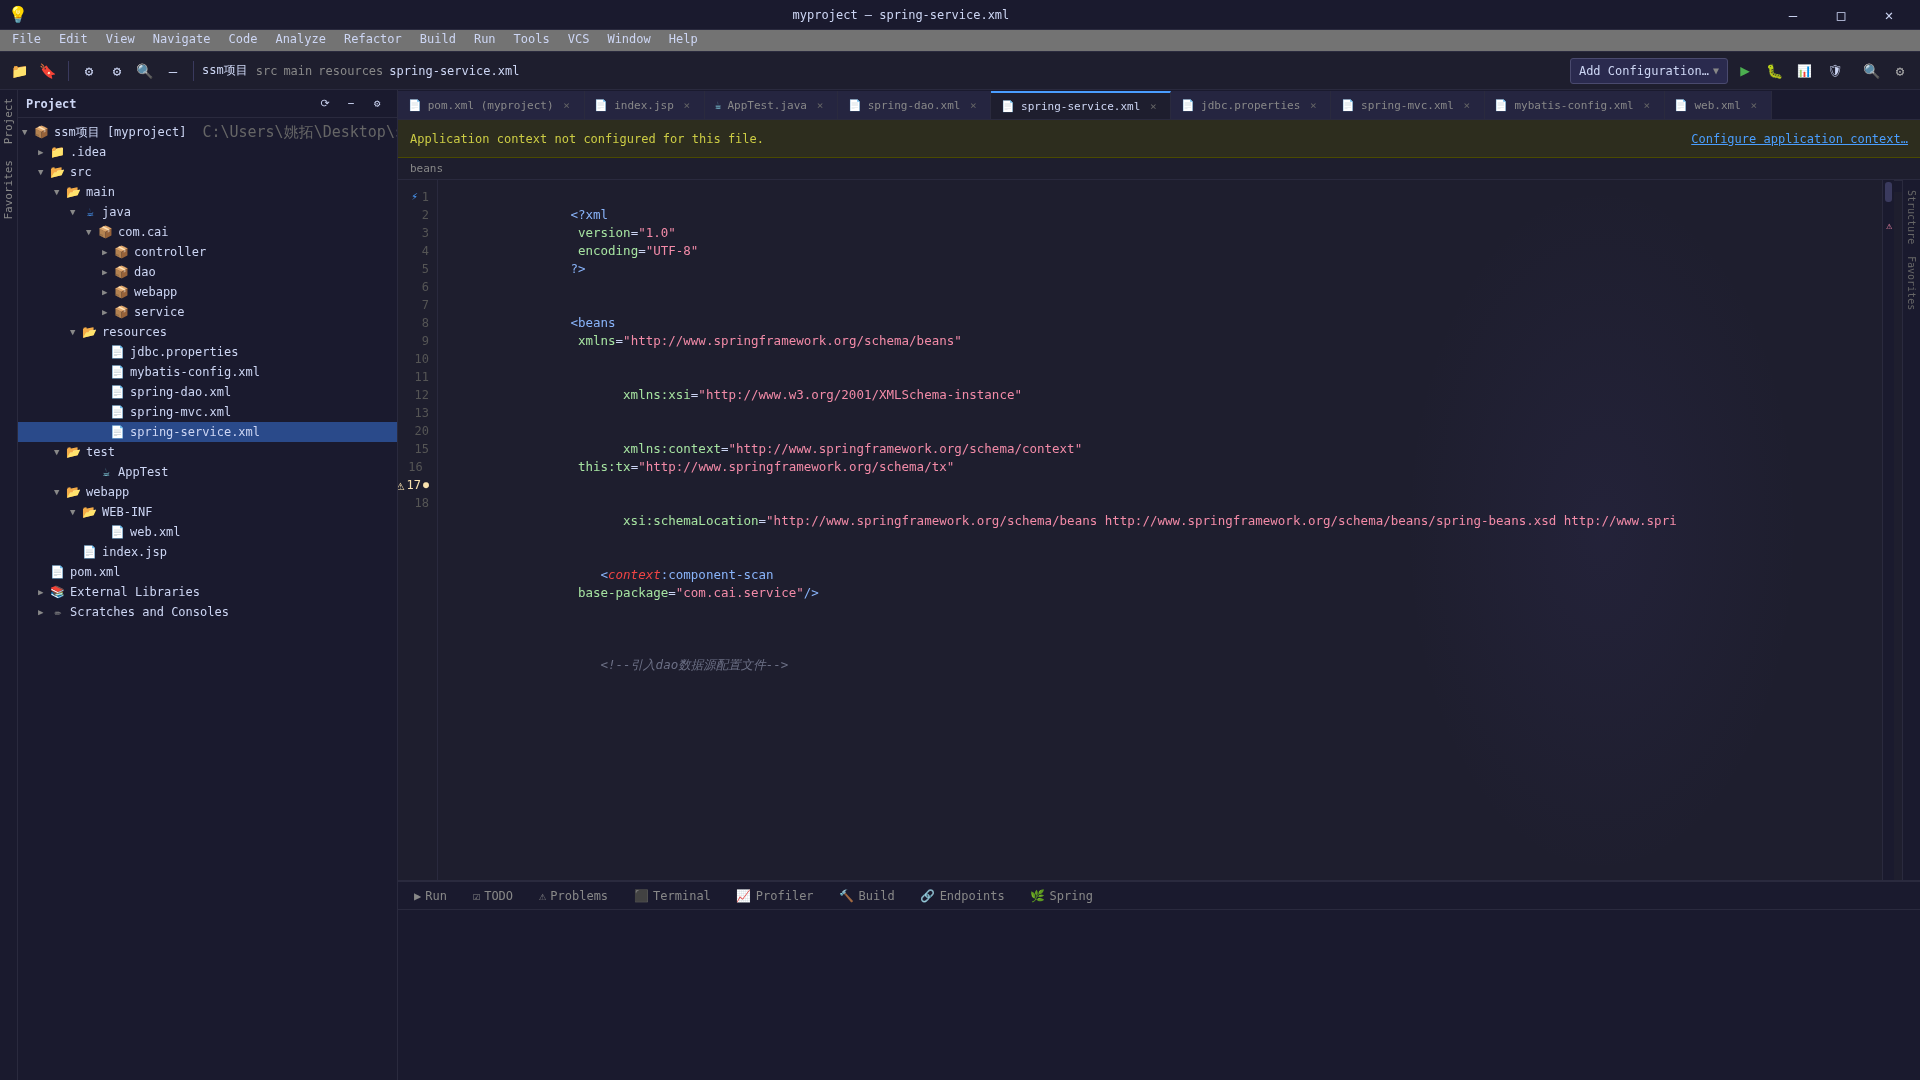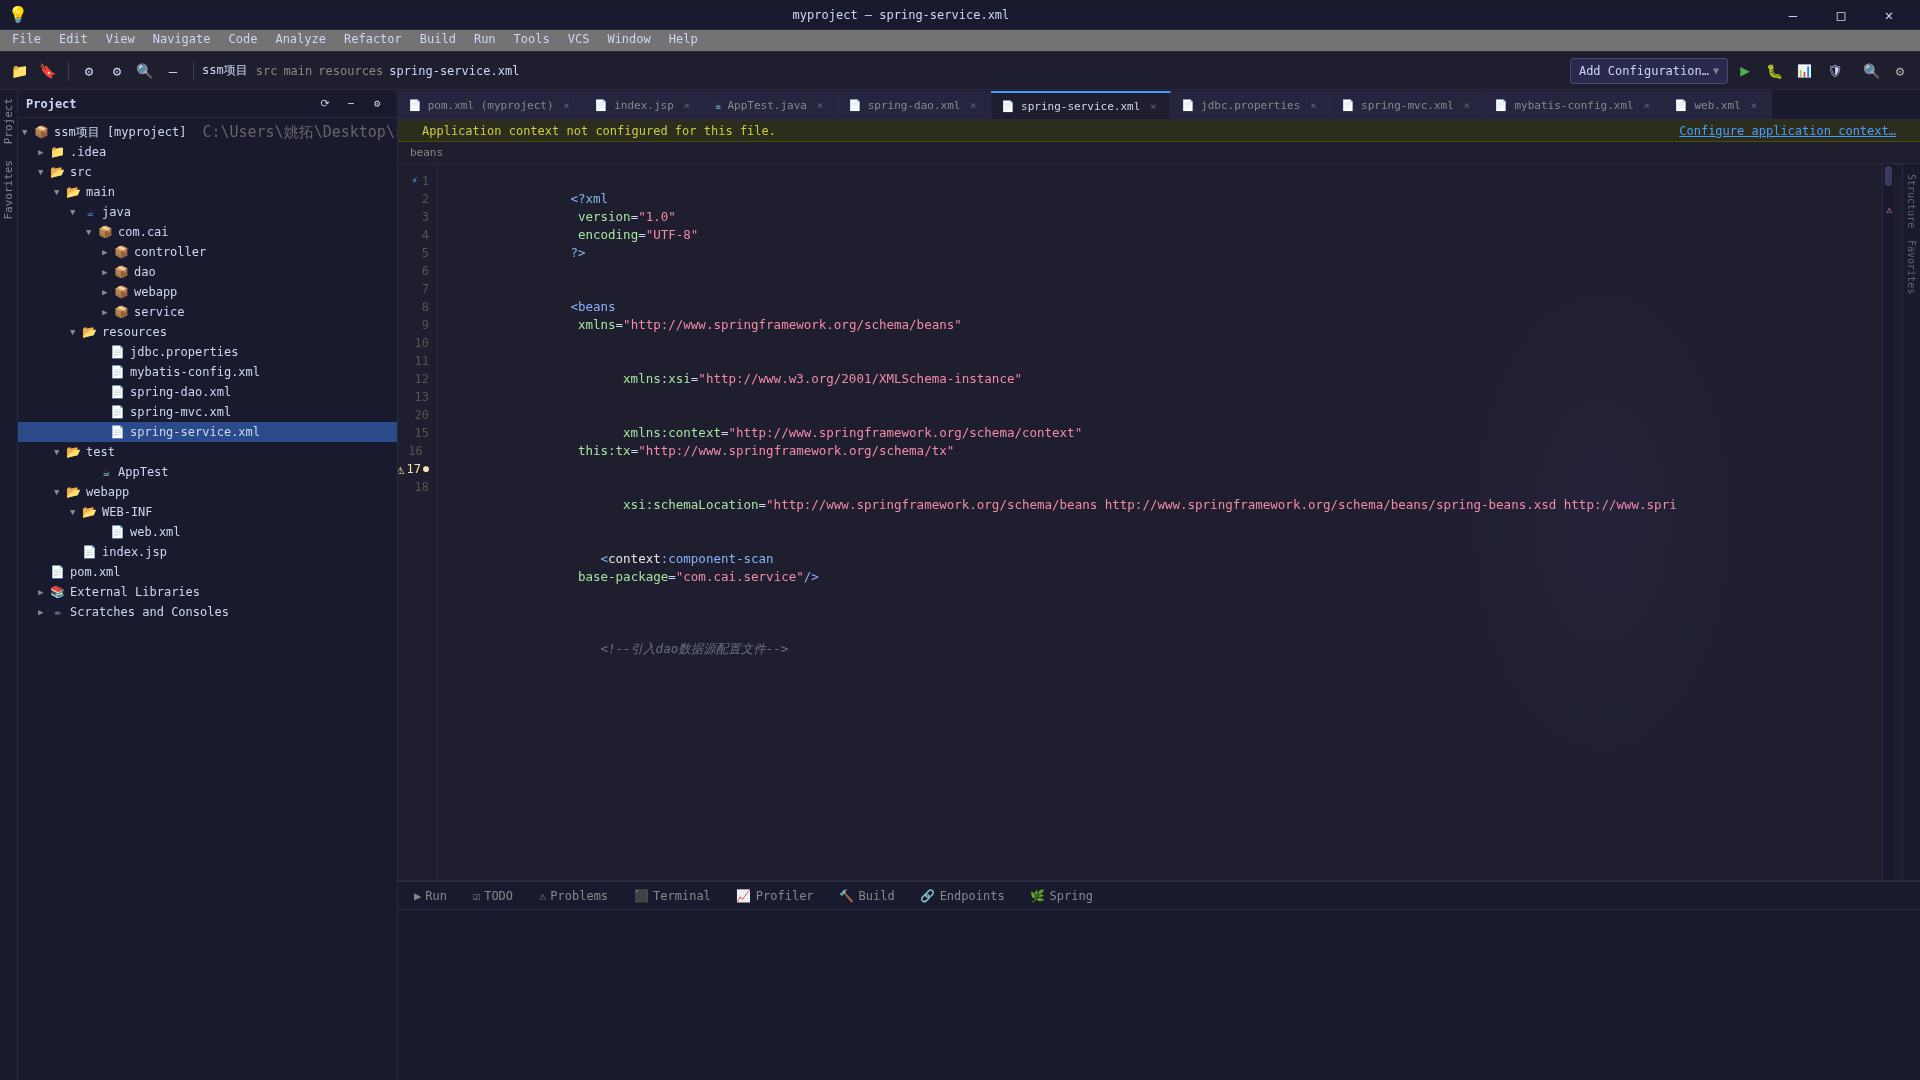--- a/index.html
+++ b/index.html
@@ -230,27 +230,27 @@
       display: flex; align-items: center; justify-content: center;
       border-radius: 2px;
       font-size: 11px;
       color: #666;
     }
 
     
     #notification-bar {
       background: #2d2d1e;
       border-bottom: 1px solid #4a4a00;
-      padding: 2px 24px;
+      padding: 2px 12px;
       font-size: 12px;
       color: #cccc44;
       display: flex;
       align-items: center;
       justify-content: space-between;
-      height: 22px;
+      height: 38px;
     }
 
     
     #editor-content {
       flex: 1;
       display: flex;
       overflow: hidden;
       position: relative;
     }
     #line-numbers {
@@ -274,21 +274,21 @@
       background: #1e1e2e;
       position: relative;
     }
 
     
     .xml-bracket { color: #89b4fa; }
     .xml-tag { color: #89b4fa; }
     .xml-attr { color: #a6e3a1; }
     .xml-value { color: #f38ba8; }
     .xml-comment { color: #6c7086; font-style: italic; }
-    .xml-ns { color: #e5e5e5; }
+    .xml-ns { color: #ef4444; font-style: italic; }
     .xml-eq { color: #cdd6f4; }
 
     .code-line {
       display: flex;
       align-items: flex-start;
       min-height: 18px;
       position: relative;
     }
     .line-code {
       flex: 1;

